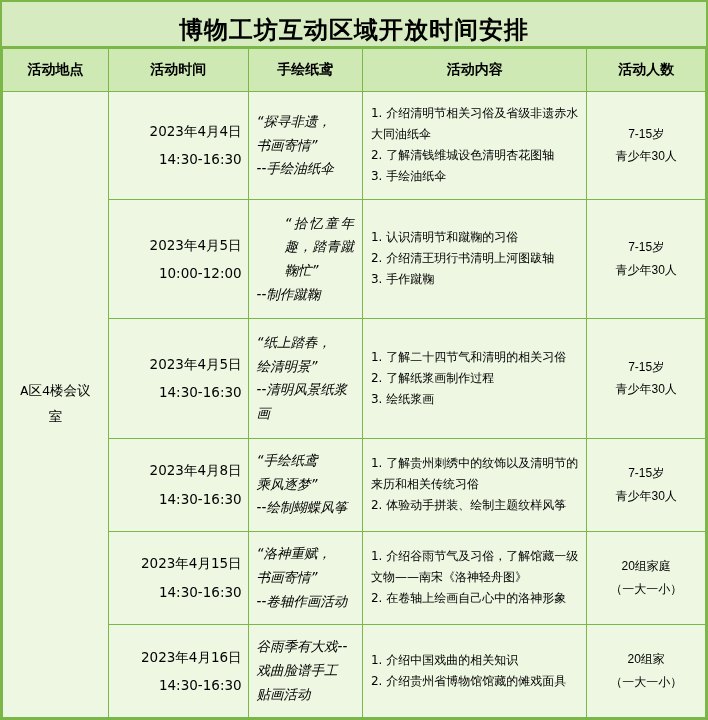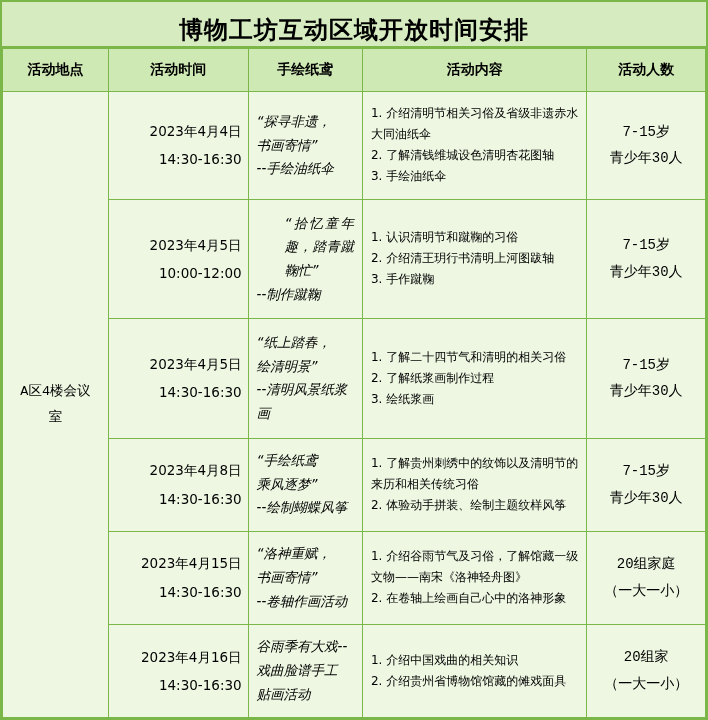--- a/index.html
+++ b/index.html
@@ -91,24 +91,24 @@
   }
   td.content-cell {
     text-align: left;
     font-size: 12px;
     line-height: 1.75;
     padding: 6px 8px;
     font-family: "DejaVu Sans", "Liberation Sans", sans-serif;
   }
   td.count-cell {
     text-align: center;
-    font-size: 14px;
+    font-size: 12px;
     line-height: 1.9;
     padding: 4px 6px;
-    font-family: Liberation Mono, monospace;
+    font-family: Liberation Sans, sans-serif;
   }
   .line { display: block; }
   .justify-topic {
     text-align: justify;
     text-align-last: left;
     margin-left: 28px;
   }
 </style>
 </head>
 <body>

